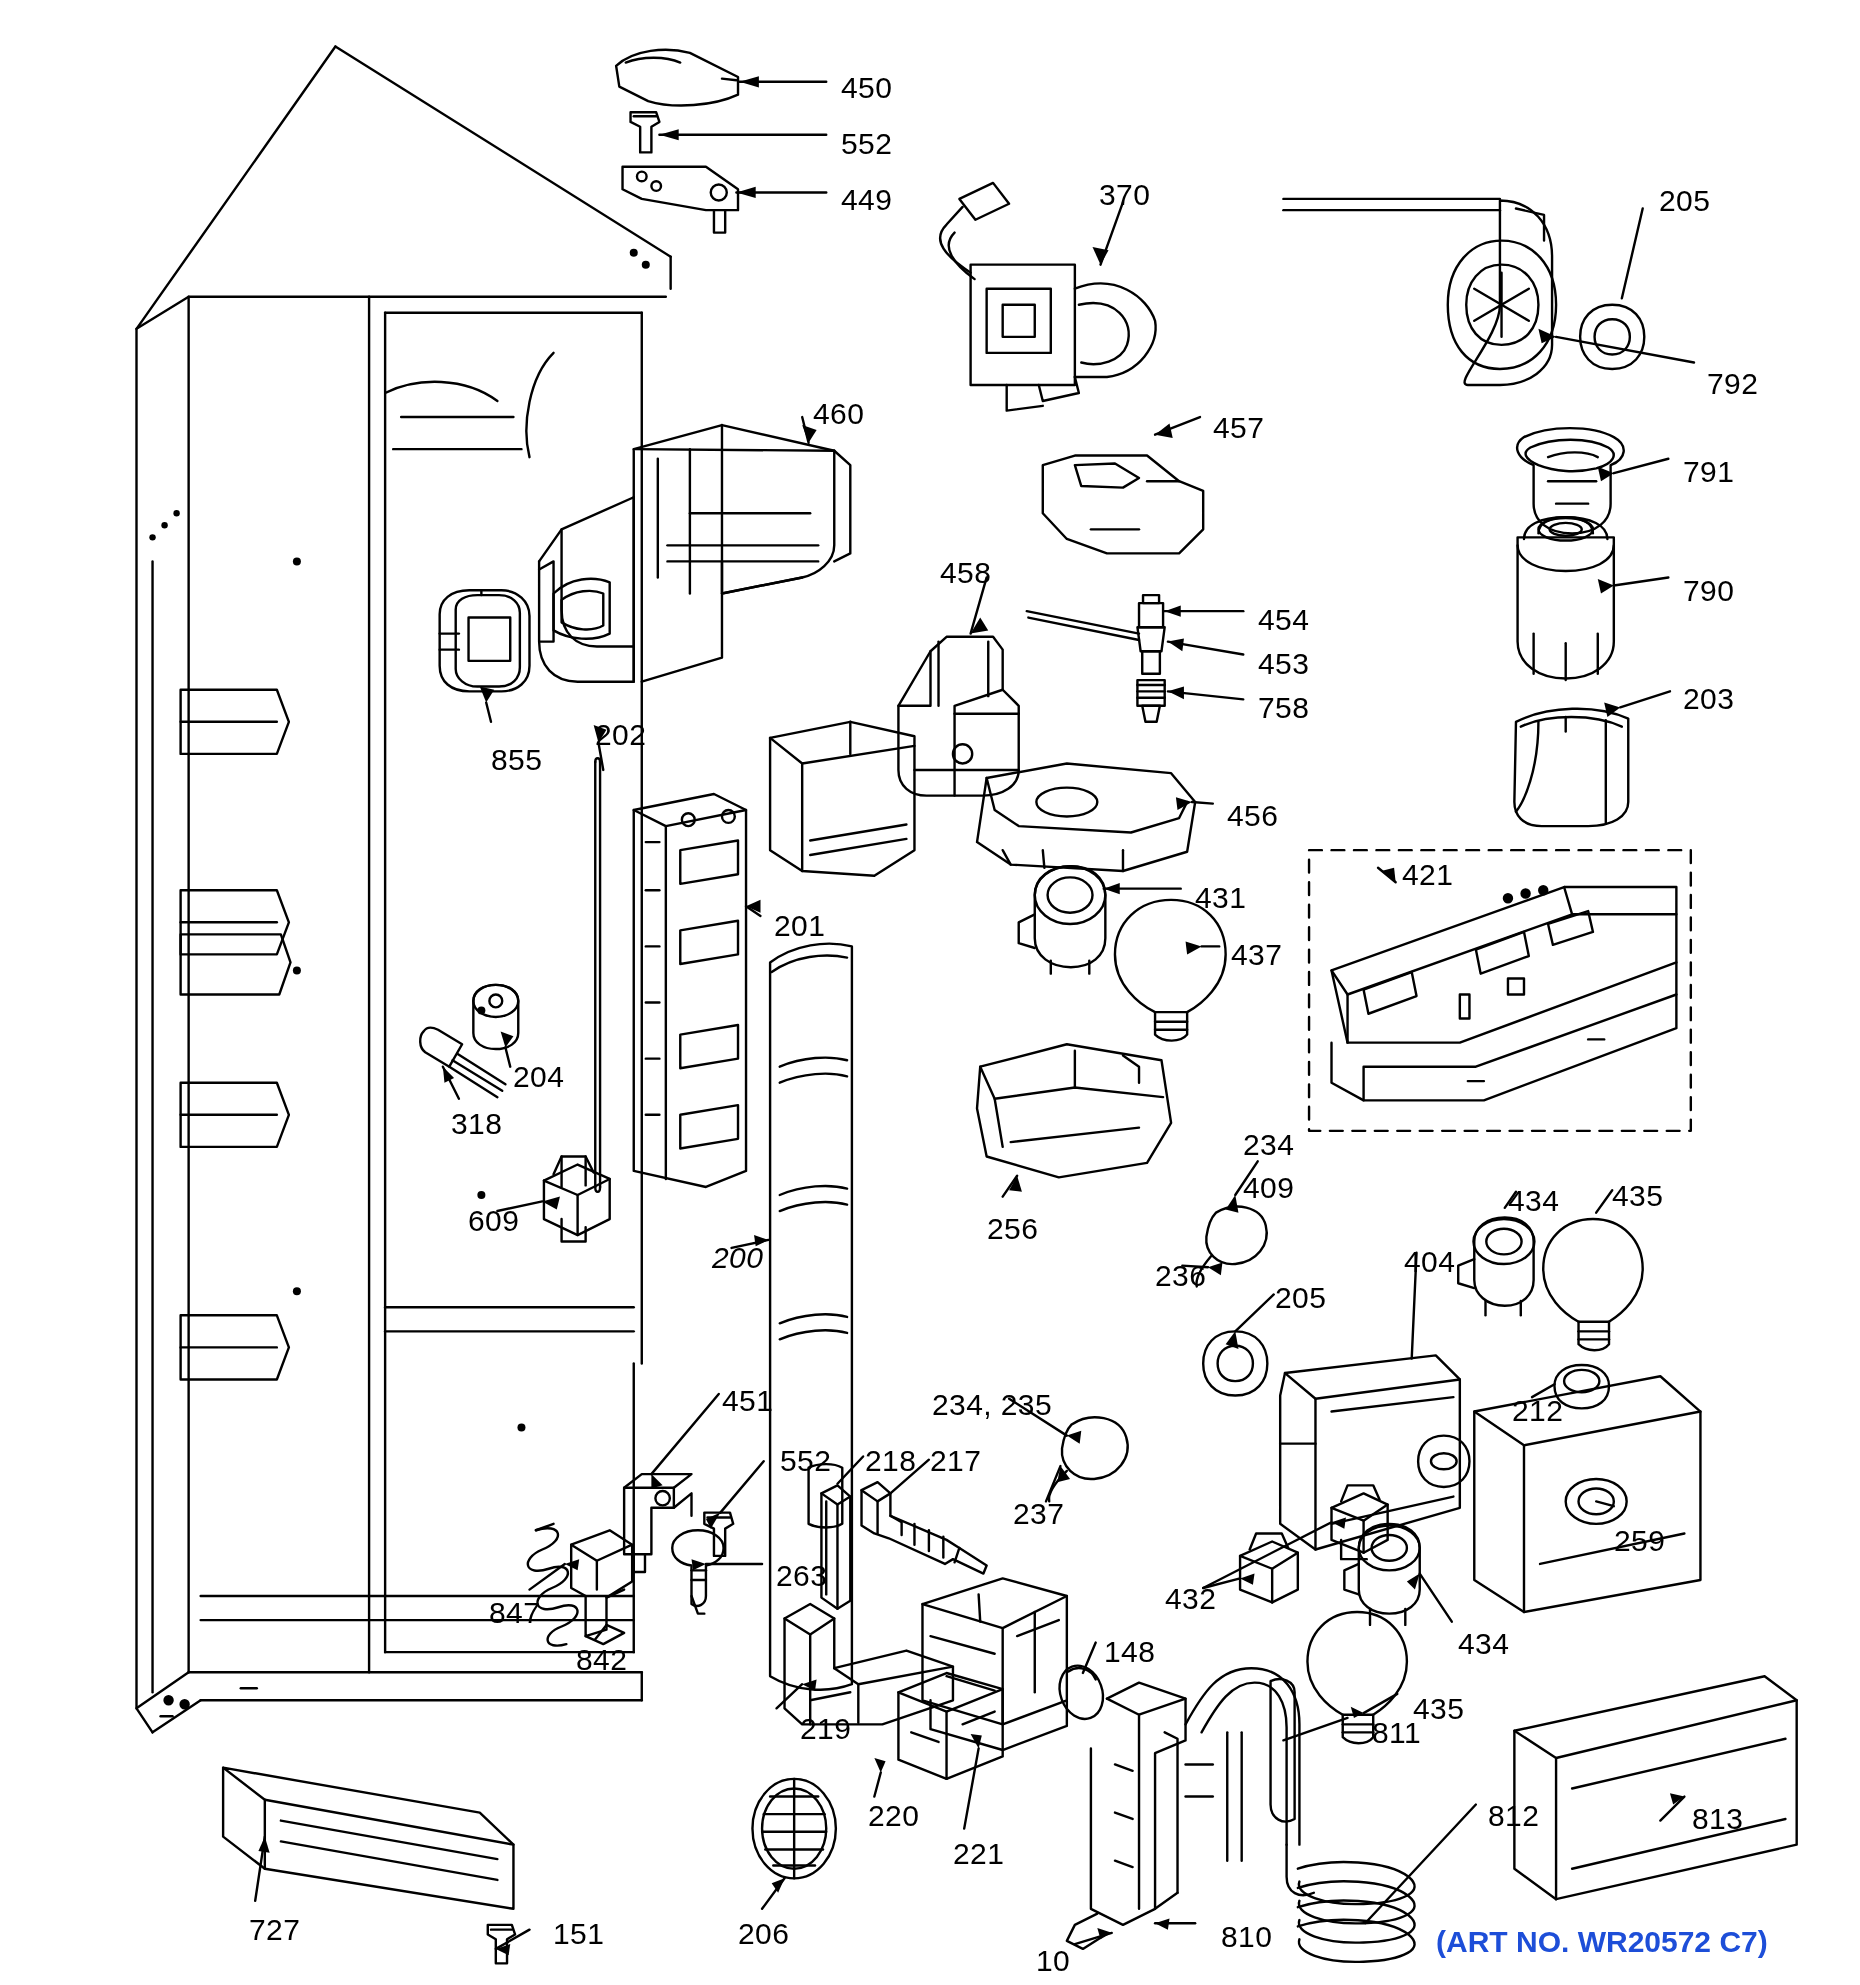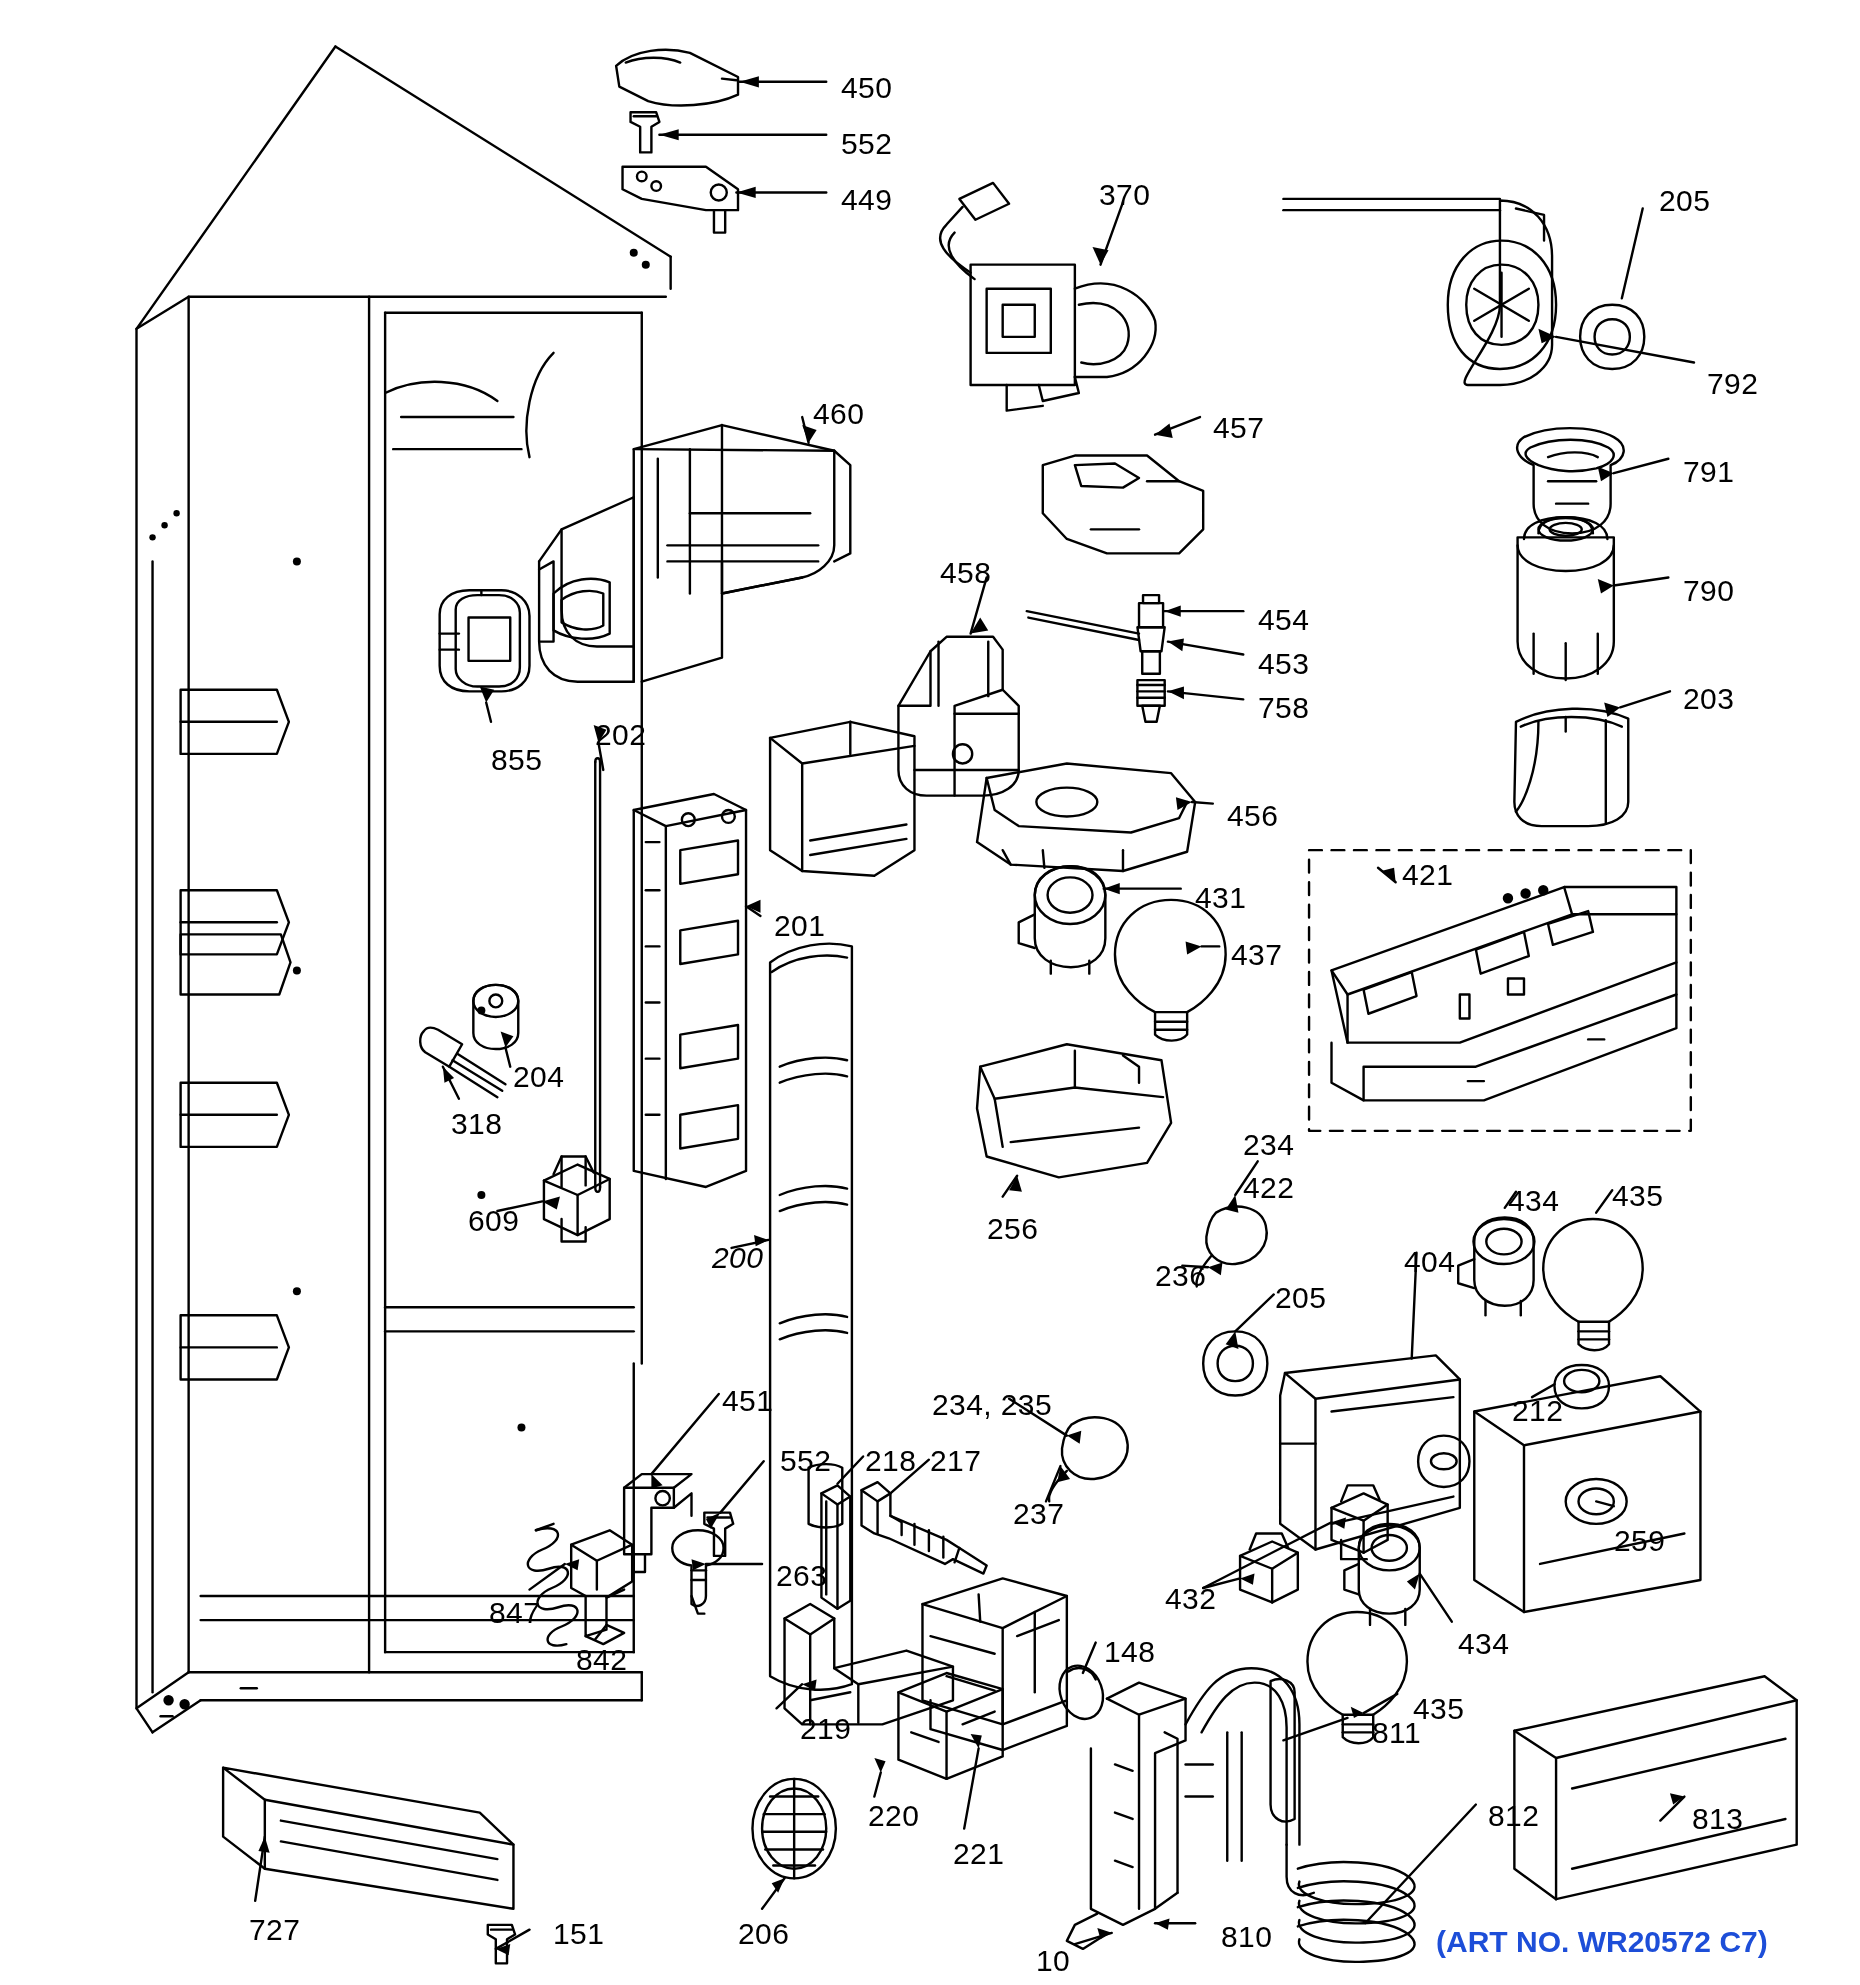--- a/index.html
+++ b/index.html
@@ -719,21 +719,21 @@
       <div class="callout" style="left: 491px; top: 743px;">855</div>
       <div class="callout" style="left: 595px; top: 718px;">202</div>
       <div class="callout" style="left: 1227px; top: 799px;">456</div>
       <div class="callout" style="left: 774px; top: 909px;">201</div>
       <div class="callout" style="left: 1195px; top: 881px;">431</div>
       <div class="callout" style="left: 1402px; top: 858px;">421</div>
       <div class="callout" style="left: 1231px; top: 938px;">437</div>
       <div class="callout" style="left: 513px; top: 1060px;">204</div>
       <div class="callout" style="left: 451px; top: 1107px;">318</div>
       <div class="callout" style="left: 1243px; top: 1128px;">234</div>
-      <div class="callout" style="left: 1243px; top: 1171px;">422</div>
+      <div class="callout" style="left: 1243px; top: 1171px;">409</div>
       <div class="callout" style="left: 1508px; top: 1184px;">434</div>
       <div class="callout" style="left: 1612px; top: 1179px;">435</div>
       <div class="callout" style="left: 468px; top: 1204px;">609</div>
       <div class="callout" style="left: 712px; top: 1241px; font-style: italic;">200</div>
       <div class="callout" style="left: 987px; top: 1212px;">256</div>
       <div class="callout" style="left: 1155px; top: 1259px;">236</div>
       <div class="callout" style="left: 1404px; top: 1245px;">404</div>
       <div class="callout" style="left: 1275px; top: 1281px;">205</div>
       <div class="callout" style="left: 1512px; top: 1394px;">212</div>
       <div class="callout" style="left: 722px; top: 1384px;">451</div>

